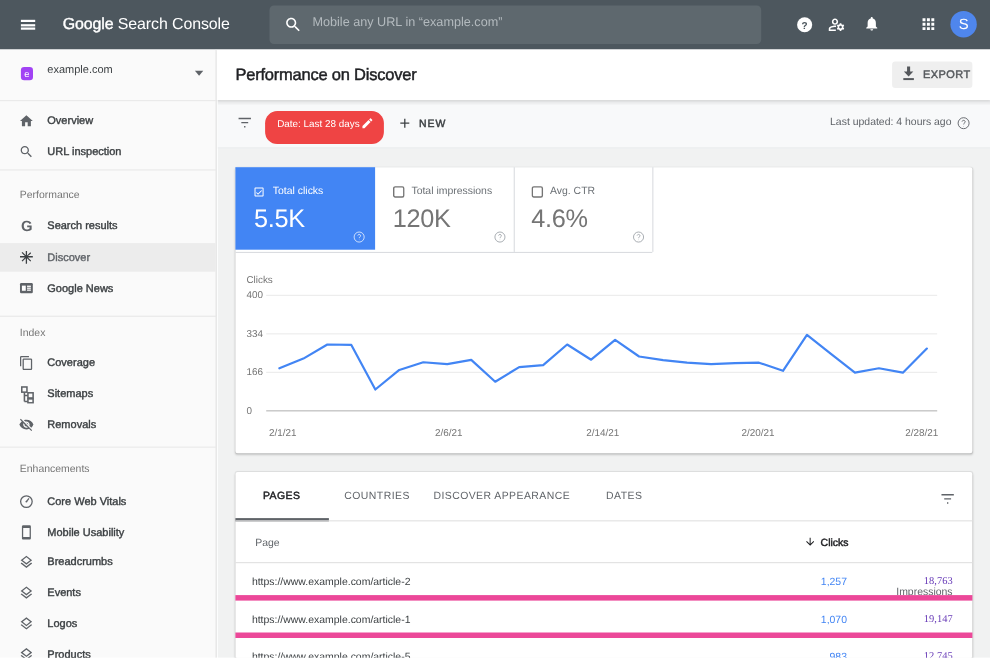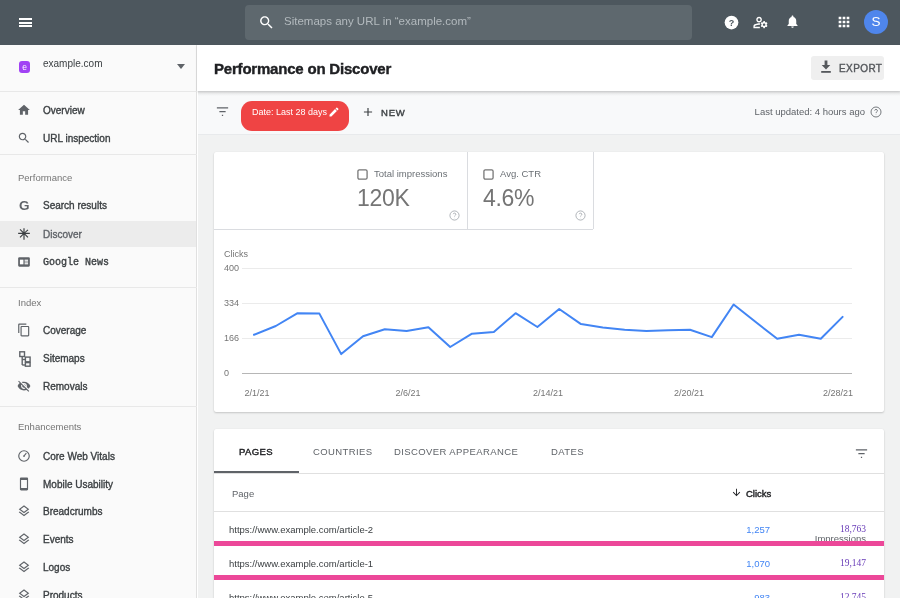--- a/index.html
+++ b/index.html
@@ -18,21 +18,21 @@
 
 #sidebar { position:absolute; left:0; top:45px; width:197px; height:553px; background:#fafafa; border-right:1px solid #e0e0e0; }
 .sbdiv { position:absolute; left:0; width:197px; height:1px; background:#e8e8e8; }
 .sblabel { position:absolute; left:18px; font-size:9.5px; color:#757575; }
 .sbitem { position:absolute; left:43px; font-size:10px; font-weight:normal; color:#3c4043; -webkit-text-stroke:0.35px #3c4043; white-space:nowrap; }
 .sbicon { position:absolute; left:17px; width:14px; height:14px; }
 #prop-ico { position:absolute; left:19px; top:61px; width:11px; height:12px; background:#a142f4; border-radius:3px; color:#fff; font-size:8.5px; text-align:center; line-height:12px; }
 
 
 #main-header { position:absolute; left:197px; top:45px; width:703px; height:46px; background:#fff; box-shadow:0 1px 2px rgba(0,0,0,0.12); }
-#ptitle { position:absolute; left:214px; top:60px; font-size:15px; font-weight:bold; color:#202124; letter-spacing:-0.2px; -webkit-text-stroke:0.4px #202124; }
+#ptitle { position:absolute; left:214px; top:60px; font-size:15px; font-weight:normal; color:#202124; letter-spacing:-0.2px; -webkit-text-stroke:0.4px #202124; }
 #export { position:absolute; left:811px; top:56px; width:73px; height:24px; background:#efefef; border-radius:3px; }
 #export span { position:absolute; left:28px; top:6.5px; font-size:10px; font-weight:normal; -webkit-text-stroke:0.4px #55585c; letter-spacing:0.4px; color:#55585c; }
 #content { position:absolute; left:198px; top:91px; width:702px; height:507px; background:#f1f2f2; }
 #content-top { position:absolute; left:198px; top:91px; width:702px; height:44px; background:#f8f9fa; border-bottom:1px solid #e8eaec; }
 #hdr-shadow { position:absolute; left:198px; top:91px; width:702px; height:5px; background:linear-gradient(rgba(0,0,0,0.10), rgba(0,0,0,0)); }
 
 
 #chip { position:absolute; left:241px; top:101px; width:108px; height:30px; border-radius:11px; background:#ef4444; }
 #chip span { position:absolute; left:11px; top:6px; font-size:9px; color:#fff; white-space:nowrap; }
 #newbtn { position:absolute; left:381px; top:107px; font-size:9.5px; font-weight:normal; -webkit-text-stroke:0.4px #3c4043; letter-spacing:0.8px; color:#3c4043; }
@@ -64,25 +64,26 @@
 </head>
 <body>
 <div id="page">
 
   <div id="topbar">
     <div id="burger" style="left:18.5px; top:18.2px; position:absolute; width:13.5px; height:10px;">
       <div style="top:0"></div>
         <div style="top:3.7px"></div>
         <div style="top:7.3px"></div>
     </div>
+    <div id="logo"><span style="-webkit-text-stroke:0.35px #fff;">Google</span> <span>Search Console</span></div>
     <div id="searchbox">
       <svg style="position:absolute;left:13px;top:9px;" width="17" height="17" viewBox="0 0 24 24" fill="#fff">
           <path d="M15.5 14h-.79l-.28-.27C15.41 12.59 16 11.11 16 9.5 16 5.91 13.09 3 9.5 3S3 5.91 3 9.5 5.91 16 9.5 16c1.61 0 3.09-.59 4.23-1.57l.27.28v.79l5 4.99L20.49 19l-4.99-5zm-6 0C7.01 14 5 11.99 5 9.5S7.01 5 9.5 5 14 7.01 14 9.5 11.99 14 9.5 14z"></path>
         </svg>
-      <div class="ph">Sitemaps any URL in “example.com”</div>
+      <div class="ph">Mobile any URL in “example.com”</div>
     </div>
 
     <svg style="position:absolute;left:724px;top:15px;" width="15" height="15" viewBox="0 0 24 24">
         <circle cx="12" cy="12" r="11" fill="#fff"></circle>
         <text x="12" y="17.5" font-size="14.5" font-weight="bold" fill="#4d575e" text-anchor="middle" font-family="Liberation Sans">?</text>
       </svg>
 
     <svg style="position:absolute;left:752px;top:14px;" width="17" height="17" viewBox="0 0 24 24" fill="#fff">
         <path d="M10 12c2.21 0 4-1.79 4-4s-1.79-4-4-4-4 1.79-4 4 1.79 4 4 4zm0-6c1.1 0 2 .9 2 2s-.9 2-2 2-2-.9-2-2 .9-2 2-2zm0 7c-2.67 0-8 1.34-8 4v3h9.1v-2H4v-.99C4.2 16.29 7.3 15 10 15c.39 0 .82.03 1.25.08l.35-1.97C11.07 13.04 10.52 13 10 13zm10.8 2.7c.04-.22.07-.46.07-.7s-.03-.48-.08-.7l.9-.79c.08-.07.1-.19.05-.29l-.85-1.48c-.05-.09-.16-.13-.26-.09l-1.13.4c-.35-.28-.73-.5-1.16-.67l-.17-1.18c-.02-.1-.11-.18-.21-.18h-1.71c-.1 0-.18.08-.2.18l-.17 1.18c-.43.17-.82.39-1.16.67l-1.13-.4c-.1-.04-.21 0-.26.09l-.85 1.48c-.05.09-.03.21.05.29l.9.79c-.05.22-.08.45-.08.7s.03.48.08.7l-.9.79c-.08.07-.1.19-.05.29l.85 1.48c.05.09.16.13.26.09l1.13-.4c.35.28.73.5 1.16.67l.17 1.18c.02.1.1.18.2.18h1.71c.1 0 .19-.08.21-.18l.17-1.18c.43-.17.81-.39 1.16-.67l1.13.4c.1.04.21 0 .26-.09l.85-1.48c.05-.09.03-.21-.05-.29l-.89-.79zM17.1 16.75c-.98 0-1.75-.78-1.75-1.75s.77-1.75 1.75-1.75 1.75.78 1.75 1.75-.77 1.75-1.75 1.75z"></path>
       </svg>
@@ -128,21 +129,21 @@
     </svg>
   <div class="sbitem" style="top:229px;color:#5f6368;-webkit-text-stroke:0.35px #5f6368;">Discover</div>
 
   <svg class="sbicon" style="top:255px;" viewBox="0 0 24 24">
       <rect x="2" y="4" width="20" height="16" rx="2" fill="#5f6368"></rect>
       <rect x="5" y="8" width="6" height="8" fill="#fff"></rect>
       <rect x="13" y="8" width="6" height="2" fill="#fff"></rect>
       <rect x="13" y="11" width="6" height="2" fill="#fff"></rect>
       <rect x="13" y="14" width="6" height="2" fill="#fff"></rect>
     </svg>
-  <div class="sbitem" style="top:257px;font-family:Liberation Mono, monospace;">Google News</div>
+  <div class="sbitem" style="top:257px;">Google News</div>
 
   <div class="sbdiv" style="top:287px;"></div>
   <div class="sblabel" style="top:297px;">Index</div>
 
   <svg class="sbicon" style="top:323px;" viewBox="0 0 24 24" fill="#5f6368">
       <path d="M16 1H4c-1.1 0-2 .9-2 2v14h2V3h12V1zm3 4H8c-1.1 0-2 .9-2 2v14c0 1.1.9 2 2 2h11c1.1 0 2-.9 2-2V7c0-1.1-.9-2-2-2zm0 16H8V7h11v14z"></path>
     </svg>
   <div class="sbitem" style="top:325px;">Coverage</div>
 
   <svg class="abs" style="left:19px;top:351px;" width="12" height="16" viewBox="0 0 12 16" fill="none" stroke="#5f6368" stroke-width="1.4">
@@ -249,20 +250,32 @@
         <rect x="1" y="1" width="10" height="10" rx="1.5"></rect>
       </svg>
     <div class="mbox-label" style="left:286px;">Avg. CTR</div>
     <div class="mbox-num" style="left:269px;">4.6%</div>
     <svg class="abs" style="left:361px;top:58px;" width="11" height="11" viewBox="0 0 24 24" fill="none" stroke="#9aa0a6" stroke-width="1.7">
         <circle cx="12" cy="12" r="10"></circle>
         <path d="M9.2 9c.3-1.3 1.4-2.2 2.8-2.2 1.6 0 2.9 1.1 2.9 2.6 0 1.2-.7 1.8-1.5 2.4-.8.6-1.2 1-1.2 2v.4" fill="none"></path>
         <circle cx="12" cy="17.6" r="0.6" fill="#9aa0a6" stroke="none"></circle>
       </svg>
 
+    <div id="bluebox">
+      <svg class="abs" style="left:16px;top:17px;" width="11" height="11" viewBox="0 0 24 24" fill="#fff">
+          <path d="M19 3H5c-1.11 0-2 .9-2 2v14c0 1.1.89 2 2 2h14c1.11 0 2-.9 2-2V5c0-1.1-.89-2-2-2zm0 16H5V5h14v14zm-2.47-10.59L10 14.94l-2.53-2.53-1.41 1.41L10 17.76l8-7.94-1.47-1.41z"></path>
+        </svg>
+      <div class="mbox-label" style="left:34px;color:#fff;">Total clicks</div>
+      <div class="mbox-num" style="left:17px;color:#fff;">5.5K</div>
+      <svg class="abs" style="left:107px;top:58px;" width="11" height="11" viewBox="0 0 24 24" fill="none" stroke="rgba(255,255,255,0.85)" stroke-width="1.7">
+          <circle cx="12" cy="12" r="10"></circle>
+          <path d="M9.2 9c.3-1.3 1.4-2.2 2.8-2.2 1.6 0 2.9 1.1 2.9 2.6 0 1.2-.7 1.8-1.5 2.4-.8.6-1.2 1-1.2 2v.4" fill="none"></path>
+          <circle cx="12" cy="17.6" r="0.6" fill="rgba(255,255,255,0.85)" stroke="none"></circle>
+        </svg>
+    </div>
 
     <div class="abs" style="left:10px;top:97px;font-size:9px;color:#757575;">Clicks</div>
     <div class="ylab" style="left:10px;top:111px;">400</div>
     <div class="ylab" style="left:10px;top:146px;">334</div>
     <div class="ylab" style="left:10px;top:181px;">166</div>
     <div class="ylab" style="left:10px;top:216px;">0</div>
     <div class="gline" style="top:116px;"></div>
     <div class="gline" style="top:151px;"></div>
     <div class="gline" style="top:186px;"></div>
     <div class="gline" style="top:221px;background:#b6b6b6;"></div>

